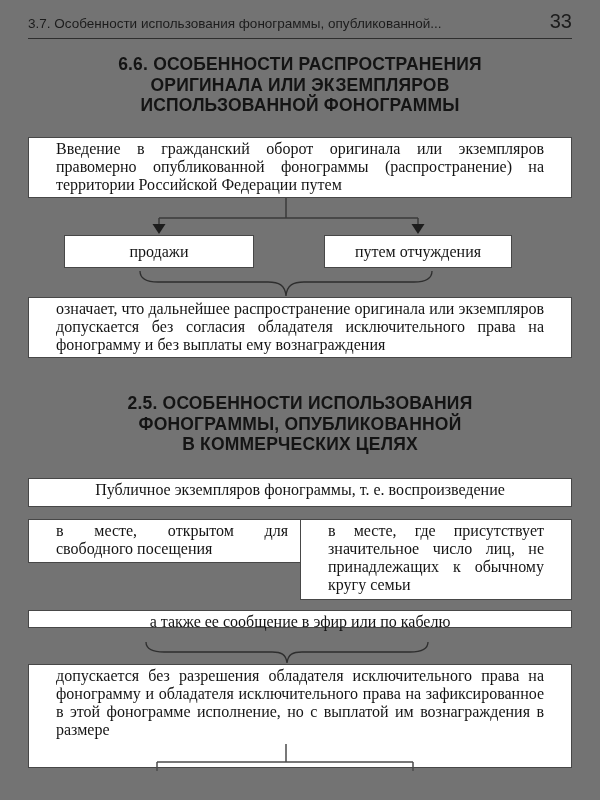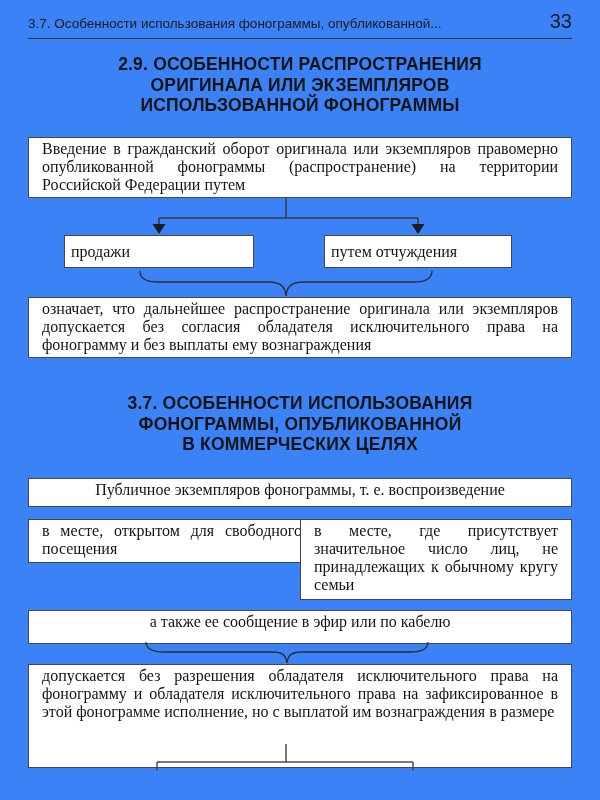--- a/index.html
+++ b/index.html
@@ -1,21 +1,21 @@
 <!DOCTYPE html>
 <html><head>
 <meta charset="utf-8">
 <style>
   html, body { margin: 0; padding: 0; background: #ffffff; }
   .page {
     position: relative;
     width: 600px;
     height: 800px;
     margin: 0 auto;
-    background: #3b82f6;
+    background: #737373;
     color: #161616;
     font-family: "Liberation Serif", serif;
     overflow: hidden;
   }
   .running-header {
     position: absolute;
     left: 28px;
     right: 28px;
     top: 10px;
     padding-bottom: 5px;
@@ -43,52 +43,52 @@
   }
   #heading-36 { top: 54px; }
   #heading-37 { top: 393px; }
   .dbox {
     position: absolute;
     box-sizing: border-box;
     border: 1.6px solid #474747;
     background: #ffffff;
     font-size: 16px;
     line-height: 18px;
-    padding: 2px 13px;
+    padding: 2px 27px;
     color: #141414;
   }
   .just { text-align: justify; }
   .ctr { text-align: center; }
-  .vctr { display: flex; align-items: center; justify-content: flex-start; padding: 0 6px; }
+  .vctr { display: flex; align-items: center; justify-content: center; padding: 0 6px; }
   #intro-box   { left: 28px;  top: 137px; width: 544px; height: 61px; }
   #branch-left { left: 64px;  top: 235px; width: 190px; height: 33px; }
   #branch-right{ left: 324px; top: 235px; width: 188px; height: 33px; }
   #result-box  { left: 28px;  top: 297px; width: 544px; height: 61px; }
   #public-box  { left: 28px;  top: 478px; width: 544px; height: 29px; }
   #place-left  { left: 28px;  top: 519px; width: 288px; height: 44px; }
   #place-right { left: 300px; top: 519px; width: 272px; height: 81px; }
-  #broadcast-box { left: 28px; top: 610px; width: 544px; height: 34px; }
+  #broadcast-box { left: 28px; top: 610px; width: 544px; height: 18px; }
   #allowed-box { left: 28px;  top: 664px; width: 544px; height: 104px; }
   svg.connector { position: absolute; left: 0; width: 600px; overflow: visible; }
   #connector-split  { top: 198px; height: 37px; }
   #brace-1 { top: 270px; height: 28px; }
   #brace-2 { top: 641px; height: 24px; }
   #connector-bottom { top: 744px; height: 30px; }
 </style>
 </head>
 <body>
 
 <div class="page">
 
   <div class="running-header">
     <span>3.7. Особенности использования фонограммы, опубликованной...</span>
     <span class="pn">33</span>
   </div>
 
-  <div class="heading" id="heading-36">2.9. ОСОБЕННОСТИ РАСПРОСТРАНЕНИЯ
+  <div class="heading" id="heading-36">6.6. ОСОБЕННОСТИ РАСПРОСТРАНЕНИЯ
 ОРИГИНАЛА ИЛИ ЭКЗЕМПЛЯРОВ
 ИСПОЛЬЗОВАННОЙ ФОНОГРАММЫ</div>
 
   <div class="dbox just" id="intro-box">Введение в гражданский оборот оригинала или экземпляров правомерно опубликованной фонограммы (распространение) на территории Российской Федерации путем</div>
 
   <svg class="connector" id="connector-split" viewBox="0 0 600 37" aria-hidden="true">
     <g stroke="#3a3a3a" stroke-width="1.5" fill="none">
       <path d="M286,0 V20"></path>
       <path d="M159,20 H418"></path>
       <path d="M159,20 V27"></path>
@@ -106,21 +106,21 @@
   <div class="dbox vctr" id="branch-right">
     <span>путем отчуждения</span>
   </div>
 
   <svg class="connector" id="brace-1" viewBox="0 0 600 28" aria-hidden="true">
     <path d="M140,1 C140,9 147,12 158,12 L268,12 C279,12 285,15 286,26 C287,15 293,12 304,12 L414,12 C425,12 432,9 432,1" stroke="#2e2e2e" stroke-width="1.3" fill="none"></path>
   </svg>
 
   <div class="dbox just" id="result-box">означает, что дальнейшее распространение оригинала или экземпляров допускается без согласия обладателя исключительного права на фонограмму и без выплаты ему вознаграждения</div>
 
-  <div class="heading" id="heading-37">3.7. ОСОБЕННОСТИ ИСПОЛЬЗОВАНИЯ
+  <div class="heading" id="heading-37">2.5. ОСОБЕННОСТИ ИСПОЛЬЗОВАНИЯ
 ФОНОГРАММЫ, ОПУБЛИКОВАННОЙ
 В КОММЕРЧЕСКИХ ЦЕЛЯХ</div>
 
   <div class="dbox ctr" id="public-box">Публичное экземпляров фонограммы, т. е. воспроизведение</div>
 
   <div class="dbox just" id="place-left">в месте, открытом для свободного посещения</div>
   <div class="dbox just" id="place-right">в месте, где присутствует значительное число лиц, не принадлежащих к обычному кругу семьи</div>
 
   <div class="dbox ctr" id="broadcast-box">а также ее сообщение в эфир или по кабелю</div>
 

